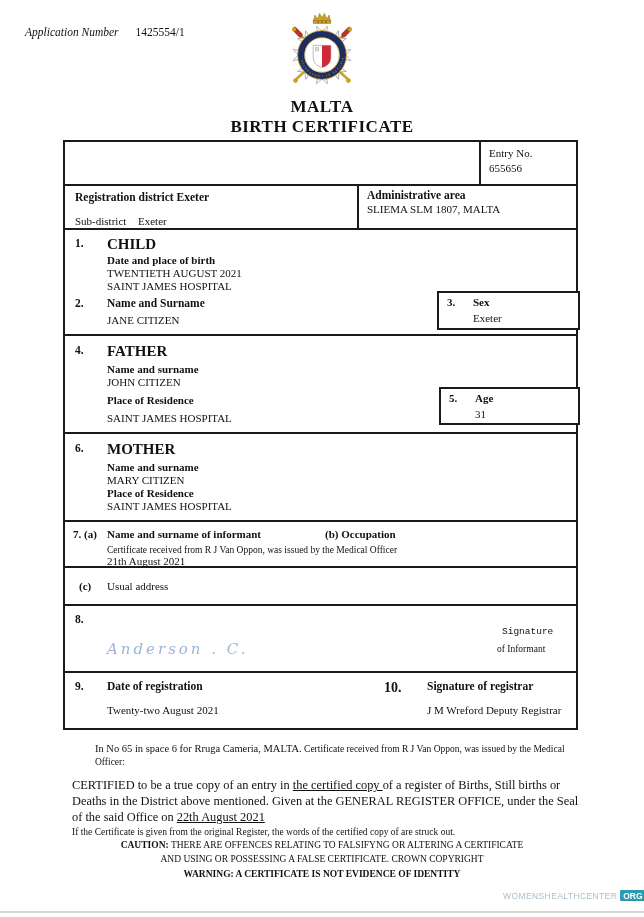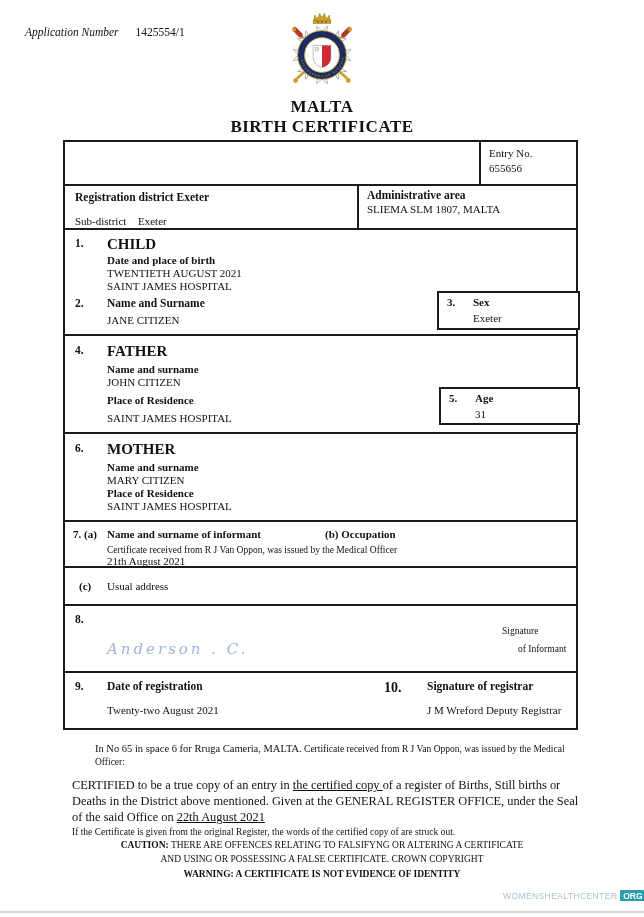--- a/index.html
+++ b/index.html
@@ -182,22 +182,22 @@
     </div>
 
     <div class="row rG">
       <span class="abs b" style="left:14px; top:12px;">(c)</span>
       <span class="abs" style="left:42px; top:12px;">Usual address</span>
     </div>
 
     <div class="row rH">
       <span class="abs b" style="left:10px; top:7px; font-size:11.5px;">8.</span>
       <span class="abs signature" style="left:42px; top:34px;">Anderson . C.</span>
-      <span class="abs small" style="left:437px; top:20px;">Signature</span>
-      <span class="abs small" style="left:453px; top:38px;">of Informant</span>
+      <span class="abs small" style="left:437px; top:20px;font-family:Liberation Mono, monospace;">Signature</span>
+      <span class="abs small" style="left:432px; top:38px;">of Informant</span>
     </div>
 
     <div class="row rI">
       <span class="abs b" style="left:10px; top:7px; font-size:11.5px;">9.</span>
       <span class="abs b" style="left:42px; top:7px; font-size:11.5px;">Date of registration</span>
       <span class="abs" style="left:42px; top:31px;">Twenty-two August 2021</span>
       <span class="abs b" style="left:319px; top:7px; font-size:14px;">10.</span>
       <span class="abs b" style="left:362px; top:7px; font-size:11.5px;">Signature of registrar</span>
       <span class="abs" style="left:362px; top:31px;">J M Wreford Deputy Registrar</span>
     </div>

